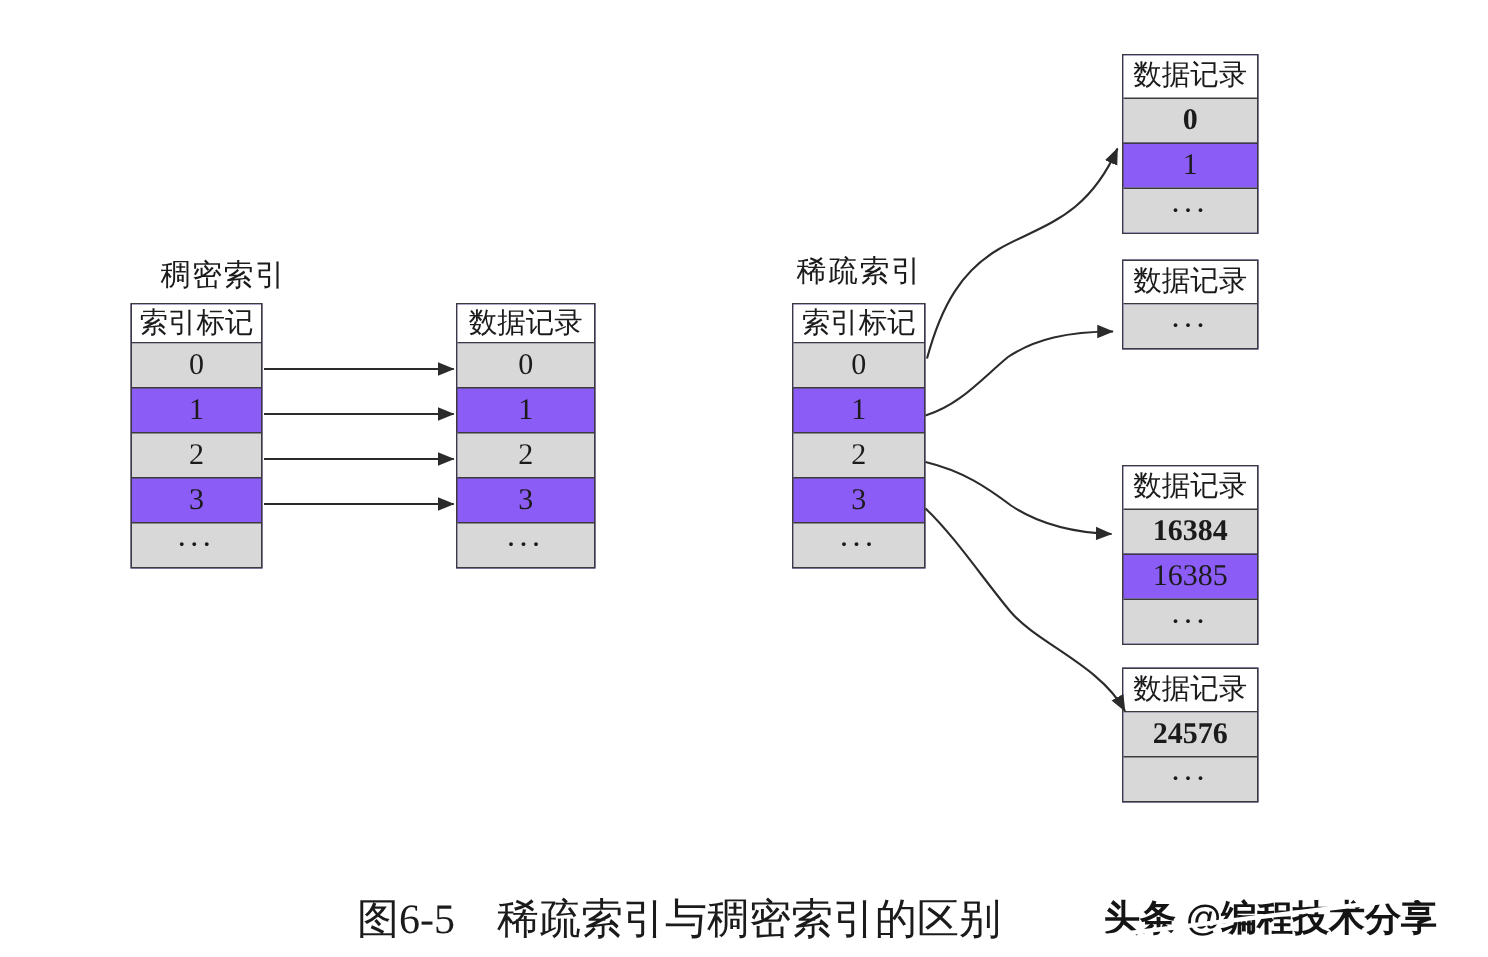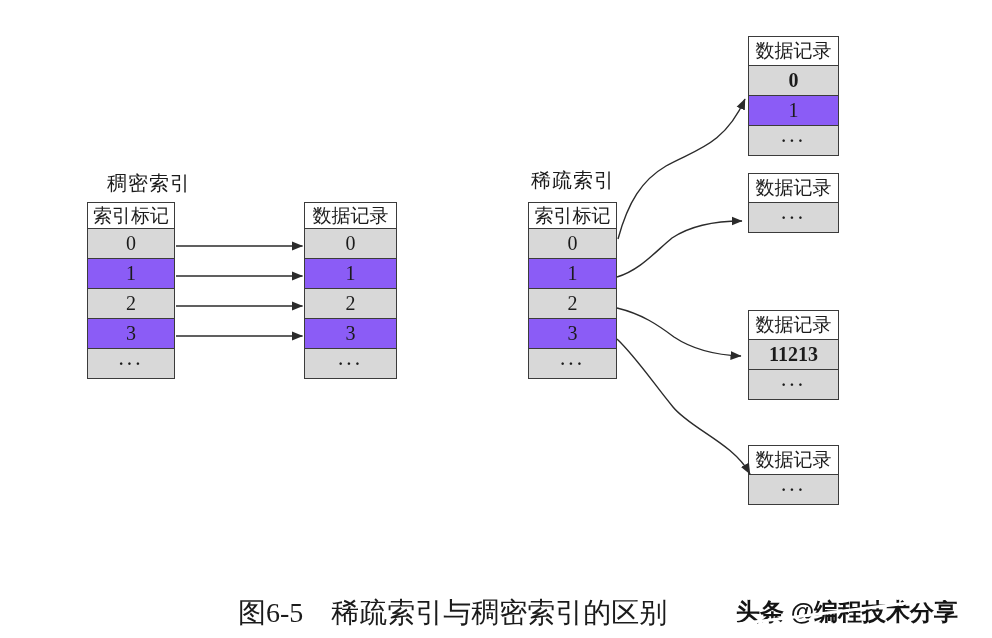--- a/index.html
+++ b/index.html
@@ -66,26 +66,28 @@
     <div class="row shade dots">···</div>
   </div>
 
   <div class="vtable rt" style="left:748px;top:173px;width:91px;">
     <div class="hdr">数据记录</div>
     <div class="row shade dots">···</div>
   </div>
 
   <div class="vtable rt" style="left:748px;top:310px;width:91px;">
     <div class="hdr">数据记录</div>
-    <div class="row shade bold">11213</div>
+    <div class="row shade bold">16384</div>
+    <div class="row">16385</div>
     <div class="row shade dots">···</div>
   </div>
 
   <div class="vtable rt" style="left:748px;top:445px;width:91px;">
     <div class="hdr">数据记录</div>
+    <div class="row shade bold">24576</div>
     <div class="row shade dots">···</div>
   </div>
 
   <svg class="overlay" width="992" height="638">
     <defs>
       <marker id="ah" markerUnits="userSpaceOnUse" markerWidth="12" markerHeight="10" refX="10.5" refY="5" orient="auto">
         <path d="M0,0.5 L11,5 L0,9.5 Z" fill="#2b2b2b"></path>
       </marker>
     </defs>
     <g stroke="#2b2b2b" stroke-width="1.4" fill="none">

